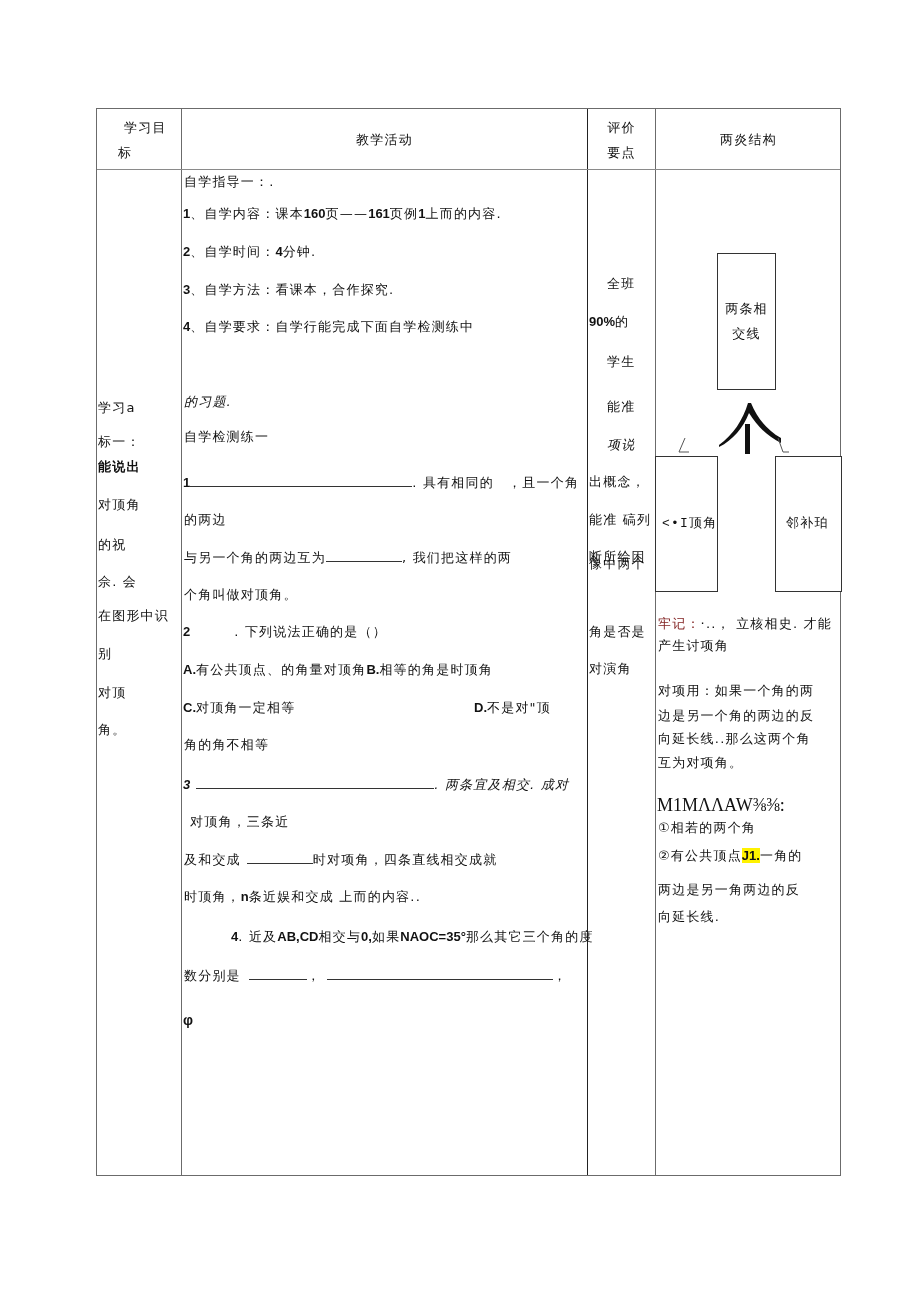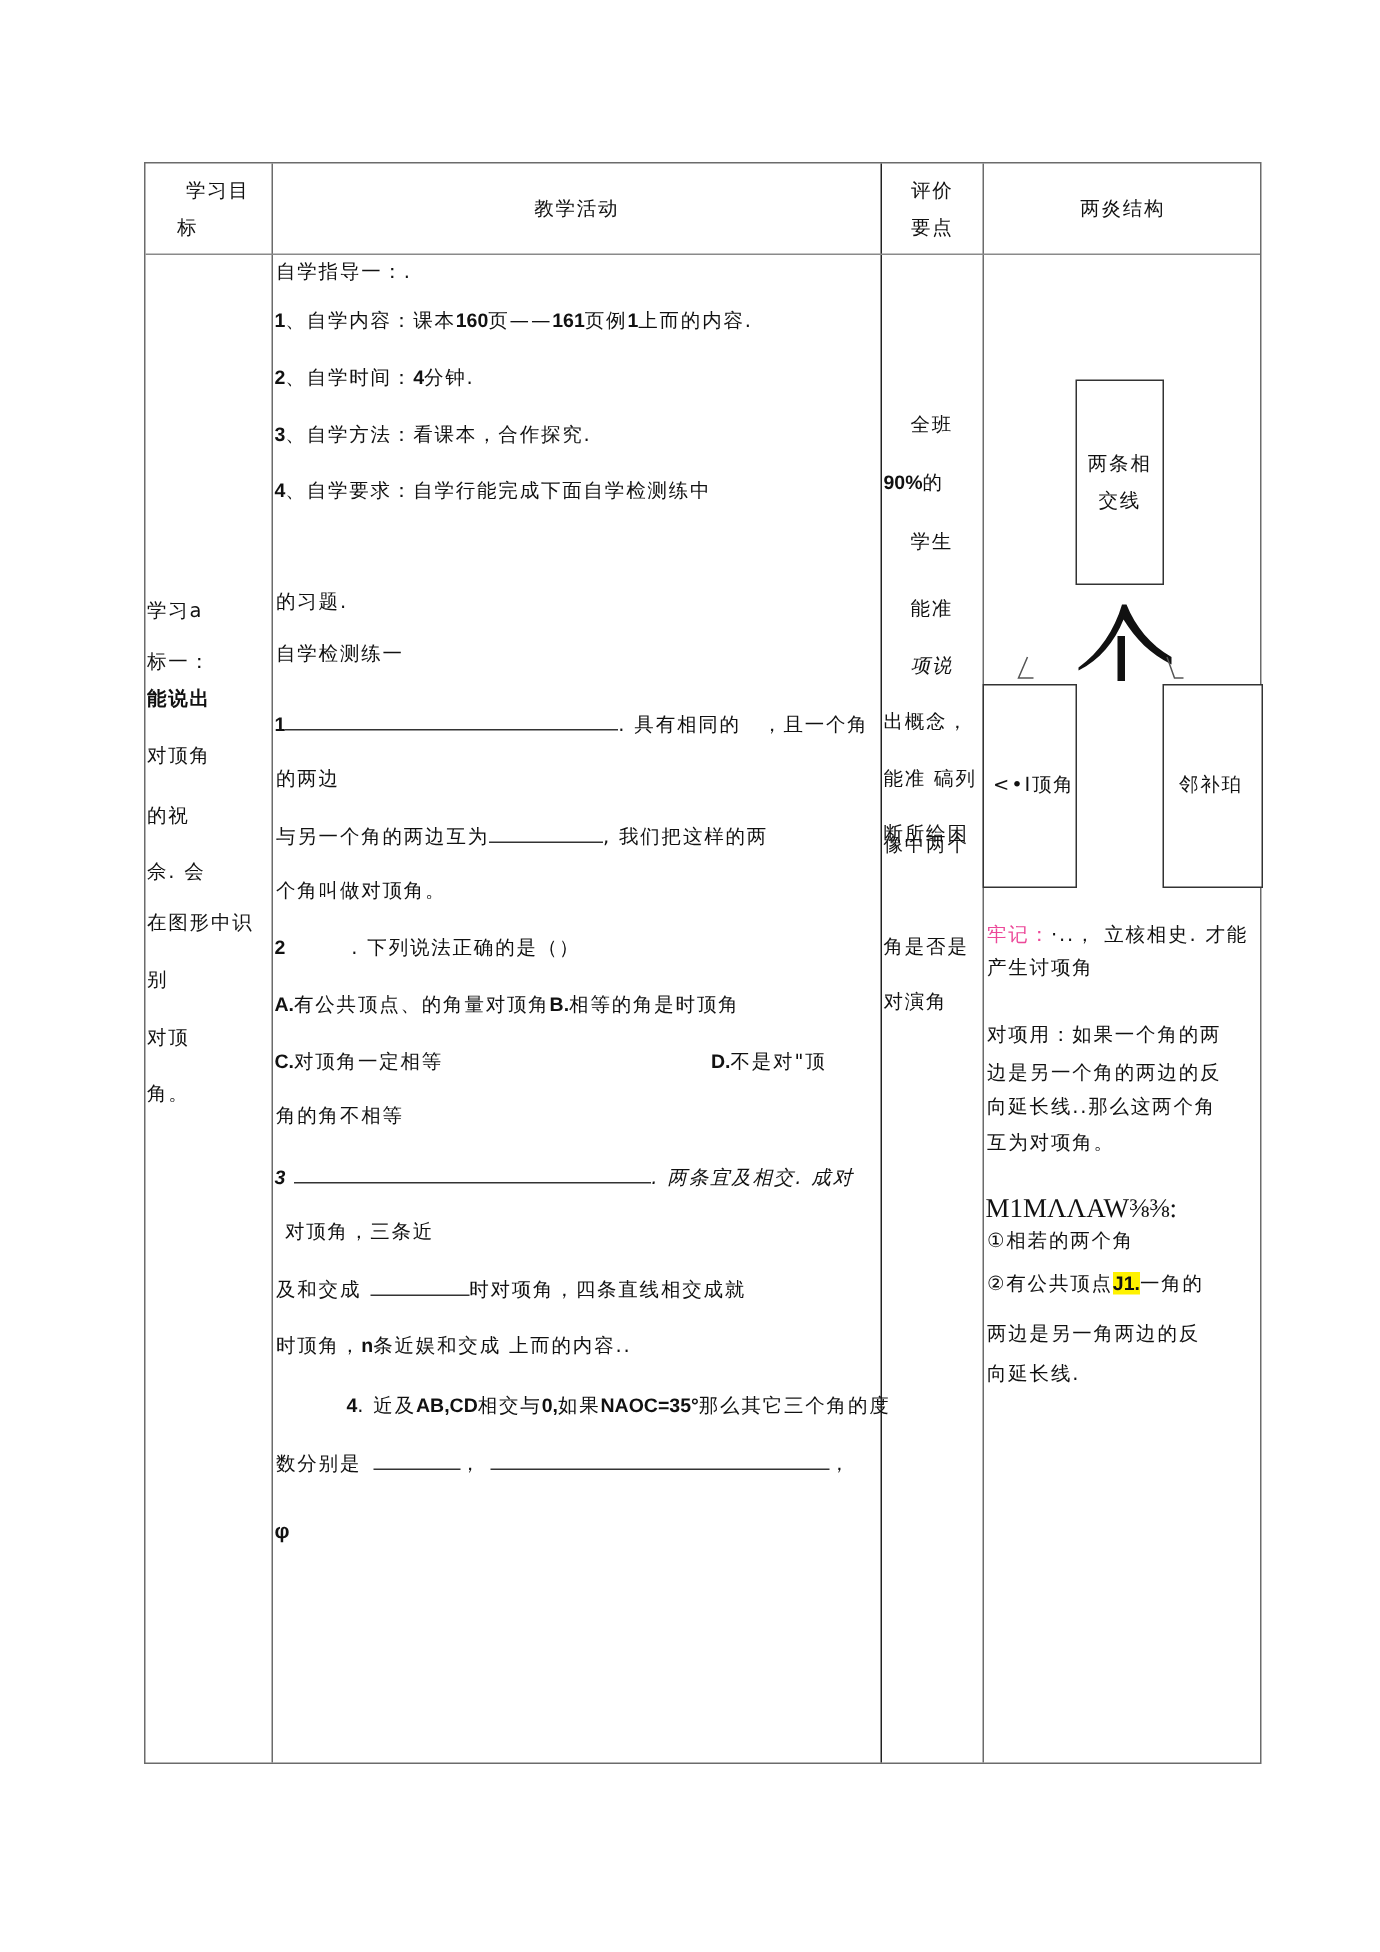--- a/index.html
+++ b/index.html
@@ -7,23 +7,23 @@
          font-family: "DejaVu Sans", "Liberation Sans", sans-serif; color: #111; }
   .page { position: absolute; left: 0; top: 0; width: 920px; height: 1301px; }
   .tbl { position: absolute; left: 96px; top: 108px; width: 745px; height: 1068px;
          border: 1px solid #6b6b6b; box-sizing: border-box; }
   .vline { position: absolute; top: 0; bottom: 0; width: 0; border-left: 1px solid #6b6b6b; }
   .vline.dark { border-left-color: #222; }
   .hline { position: absolute; left: 0; right: 0; height: 0; border-top: 1px solid #8a8a8a; }
   .t { position: absolute; font-size: 13px; line-height: 16px; white-space: nowrap; letter-spacing: 1.2px; }
   .b { font-weight: bold; font-family: "Liberation Sans", "DejaVu Sans", sans-serif; letter-spacing: 0; }
   .center { text-align: center; }
-  .red { color: #ec4899; }
+  .red { color: #7f1d1d; }
   .hl { background: #fff200; }
-  .box { position: absolute; border: 1px solid #333; box-sizing: border-box; background: #fff; }
+  .box { position: absolute; border: 1px solid #333; box-sizing: border-box; background: #fff; font-family: Liberation Mono, monospace; }
   .serif { font-family: "Liberation Serif", "DejaVu Serif", serif; letter-spacing: 0; }
   .blank { display: inline-block; border-bottom: 1px solid #333; height: 12px; vertical-align: baseline; }
 </style>
 </head>
 <body>
 
 <div class="page">
   <div class="tbl">
 
     <div class="vline" style="left:84px;"></div>
@@ -62,21 +62,21 @@
     <div class="t" style="left:183px; top:244px;">
       <span class="b">2</span><span>、自学时间：</span><span class="b">4</span><span>分钟.</span>
     </div>
     <div class="t" style="left:183px; top:282px;">
       <span class="b">3</span><span>、自学方法：看课本，合作探究.</span>
     </div>
     <div class="t" style="left:183px; top:319px;">
       <span class="b">4</span><span>、自学要求：自学行能完成下面自学检测练中</span>
     </div>
 
-    <div class="t" style="left:184px; top:394px;">的习题.</div>
+    <div class="t" style="left:184px; top:394px;font-style:italic;">的习题.</div>
     <div class="t" style="left:184px; top:429px;">自学检测练一</div>
 
     <div class="t" style="left:183px; top:474px;">
       <span class="b">1</span><span class="blank" style="width:222px;"></span><span>. 具有相同的　，且一个角</span>
     </div>
     <div class="t" style="left:184px; top:512px;">的两边</div>
     <div class="t" style="left:184px; top:549px;">
       <span>与另一个角的两边互为</span><span class="blank" style="width:76px;"></span><span>, 我们把这样的两</span>
     </div>
     <div class="t" style="left:184px; top:587px;">个角叫做对顶角。</div>

